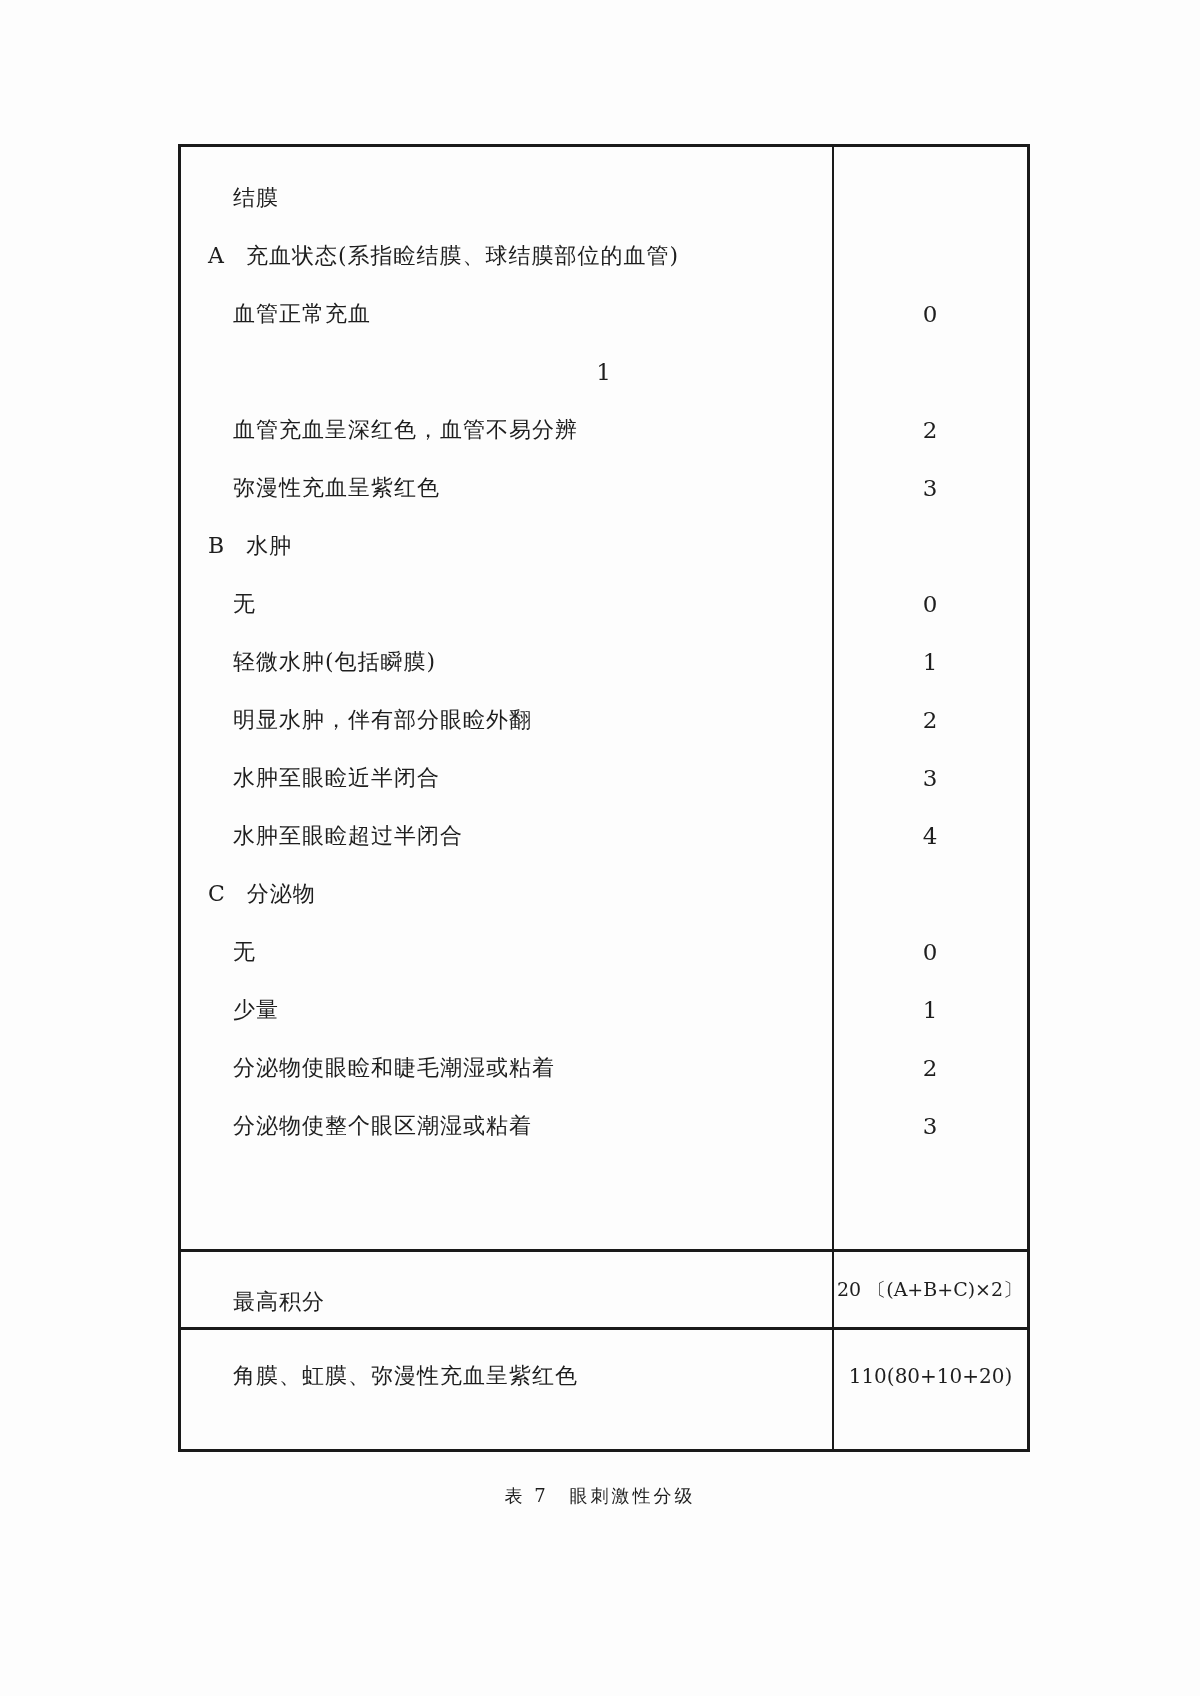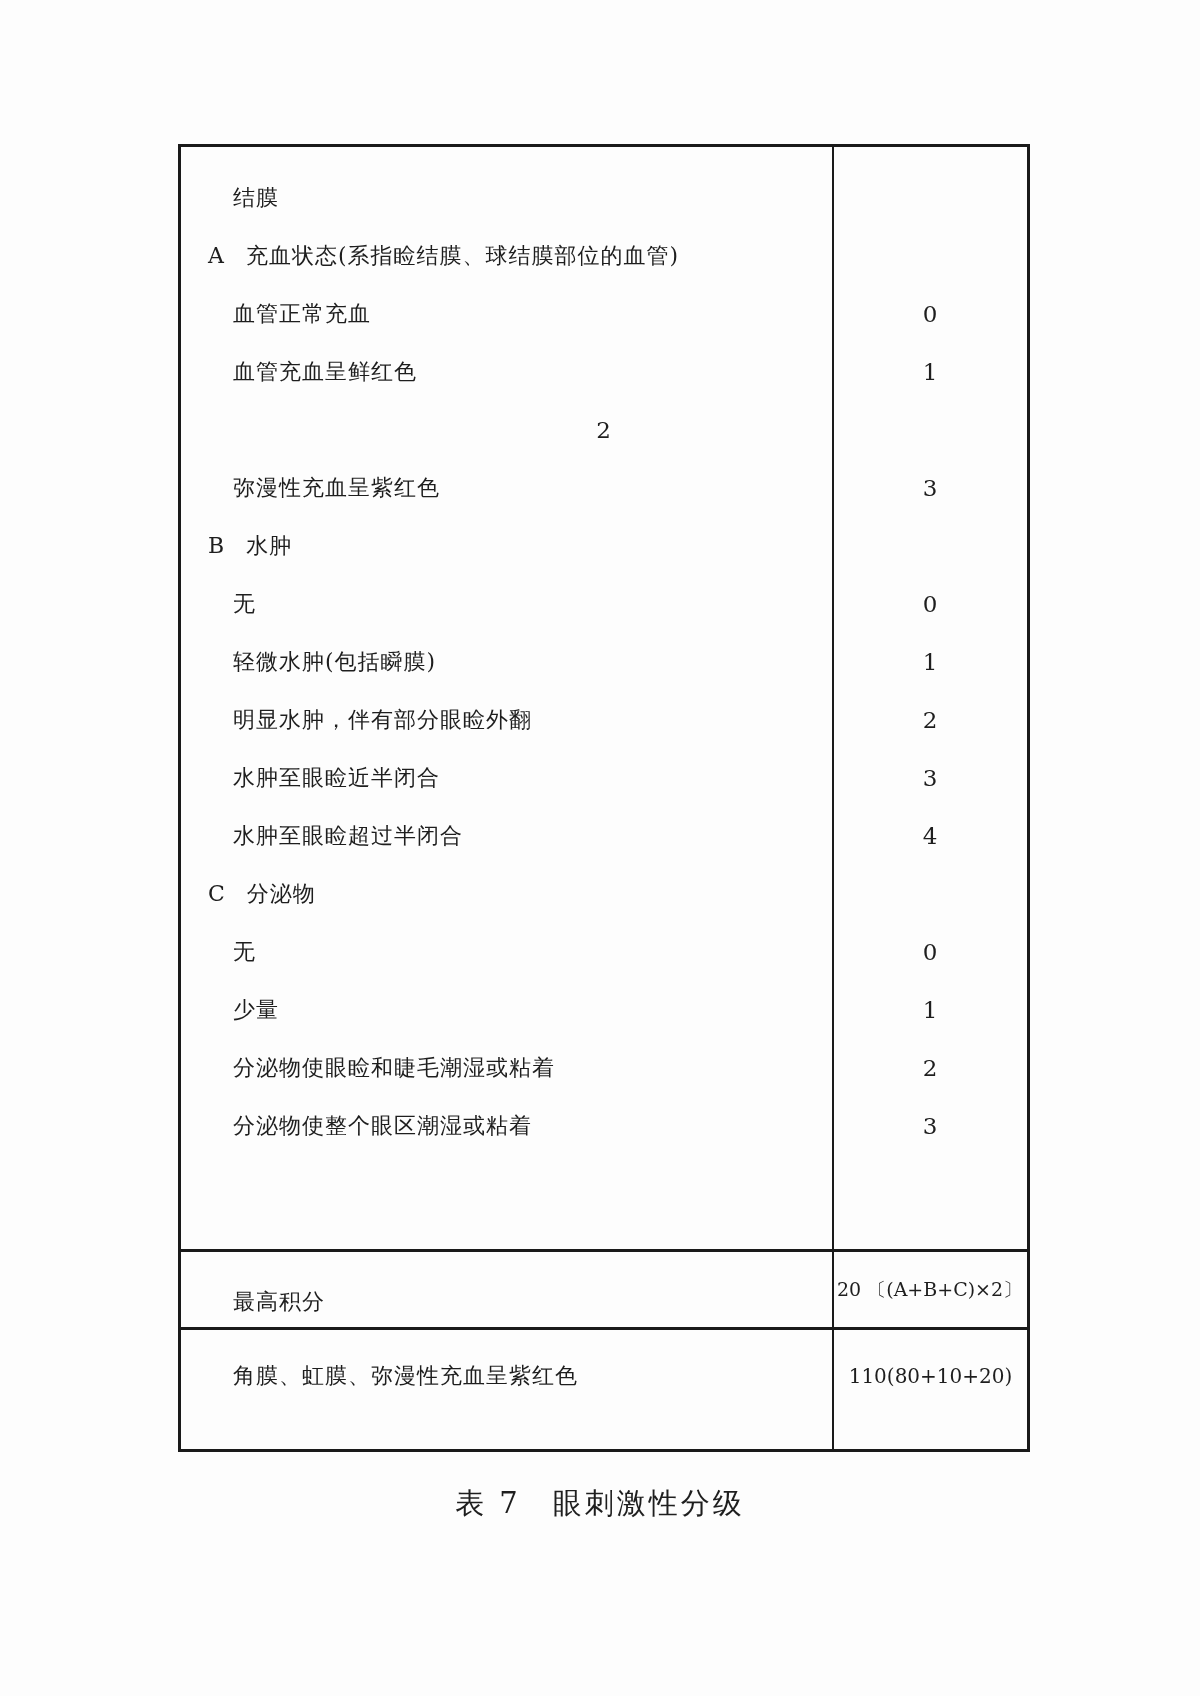--- a/index.html
+++ b/index.html
@@ -102,21 +102,21 @@
     text-align: center;
     font-size: 20px;
     letter-spacing: 0;
   }
   .caption {
     position: absolute;
     left: 0;
     top: 1484px;
     width: 100%;
     text-align: center;
-    font-size: 29px;
+    font-size: 18px;
     letter-spacing: 3px;
   }
 </style>
 </head>
 <body>
 
 <div class="page">
   <div class="grading-table">
     <div class="col-divider"></div>
 
@@ -127,24 +127,24 @@
         </div>
       <div class="row">
           <div class="cell desc"><span class="letter">A</span><span class="text">充血状态(系指睑结膜、球结膜部位的血管)</span></div>
           <div class="cell score"></div>
         </div>
       <div class="row">
           <div class="cell desc"><span class="letter"></span><span class="text">血管正常充血</span></div>
           <div class="cell score">0</div>
         </div>
       <div class="row">
-          <div class="cell desc"><span class="letter"></span><span class="text">血管充血呈鲜红色</span></div>
           <div class="cell score">1</div>
         </div>
       <div class="row">
+          <div class="cell desc"><span class="letter"></span><span class="text">血管充血呈深红色，血管不易分辨</span></div>
           <div class="cell score">2</div>
         </div>
       <div class="row">
           <div class="cell desc"><span class="letter"></span><span class="text">弥漫性充血呈紫红色</span></div>
           <div class="cell score">3</div>
         </div>
       <div class="row">
           <div class="cell desc"><span class="letter">B</span><span class="text">水肿</span></div>
           <div class="cell score"></div>
         </div>

